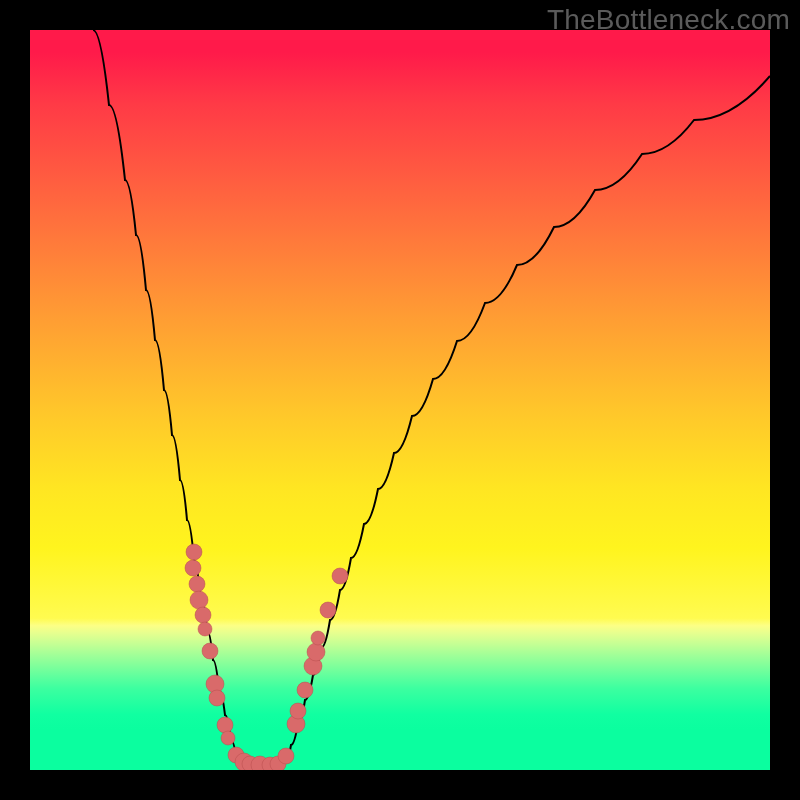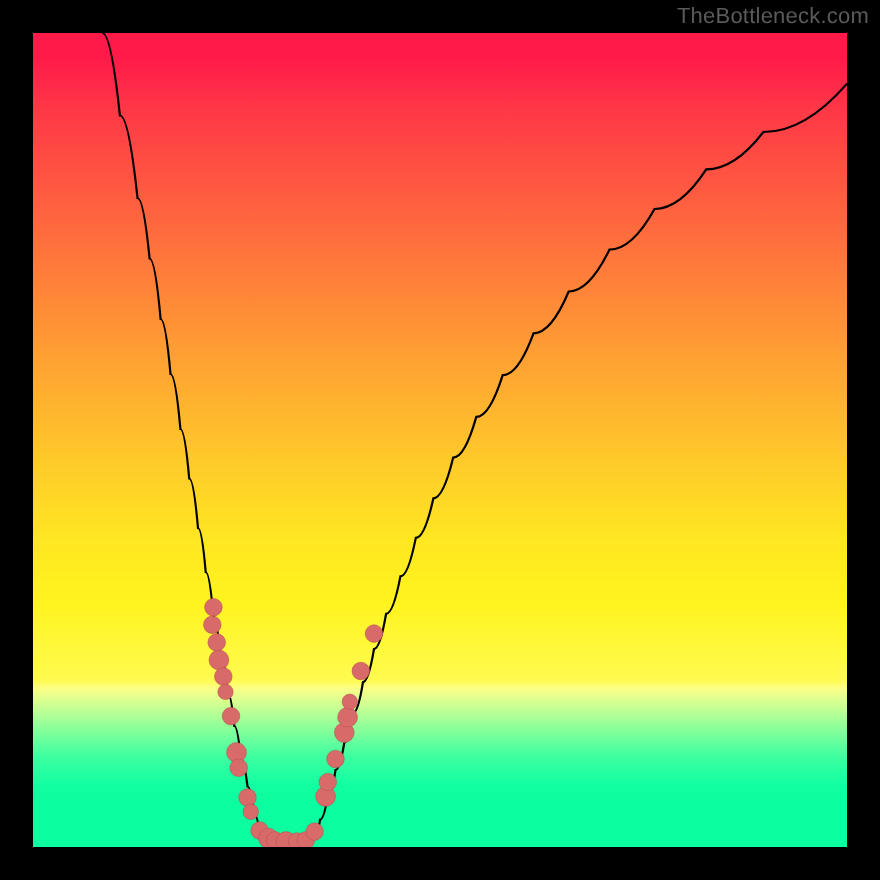--- a/index.html
+++ b/index.html
@@ -56,21 +56,21 @@
     position: absolute;
     inset: 0;
     width: 740px;
     height: 740px;
   }
   .watermark {
     position: absolute;
     top: 4px;
     right: 10px;
     font-family: Arial, Helvetica, sans-serif;
-    font-size: 20px;
+    font-size: 28px;
     color: #5b5b5b;
     letter-spacing: 0.2px;
   }
 </style>
 </head>
 <body>
 
 <div class="frame">
   <div class="watermark">TheBottleneck.com</div>
 

